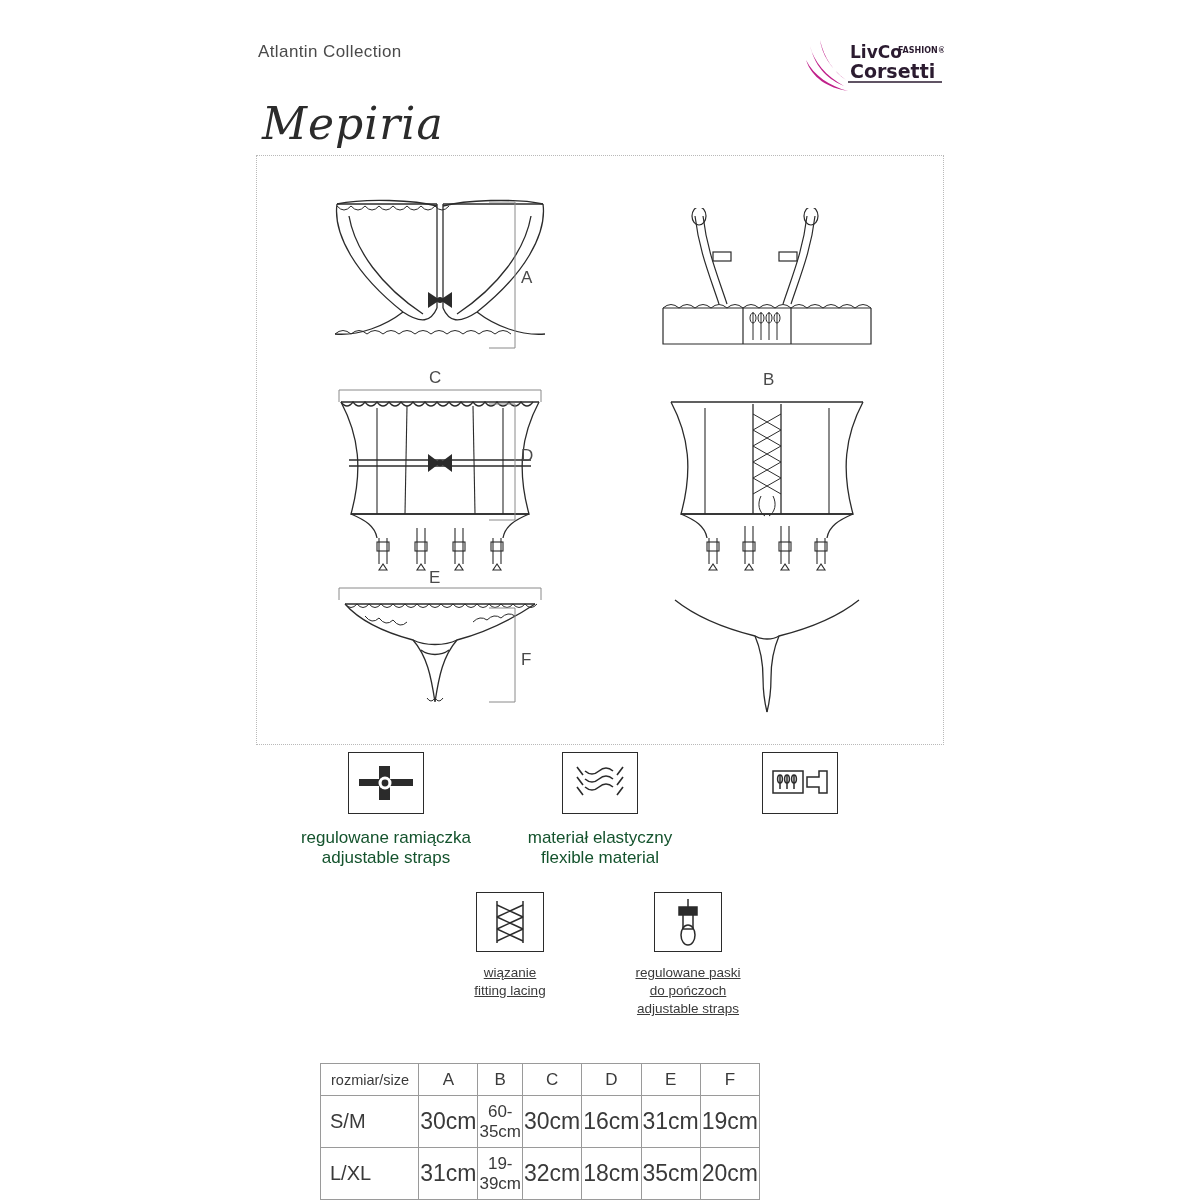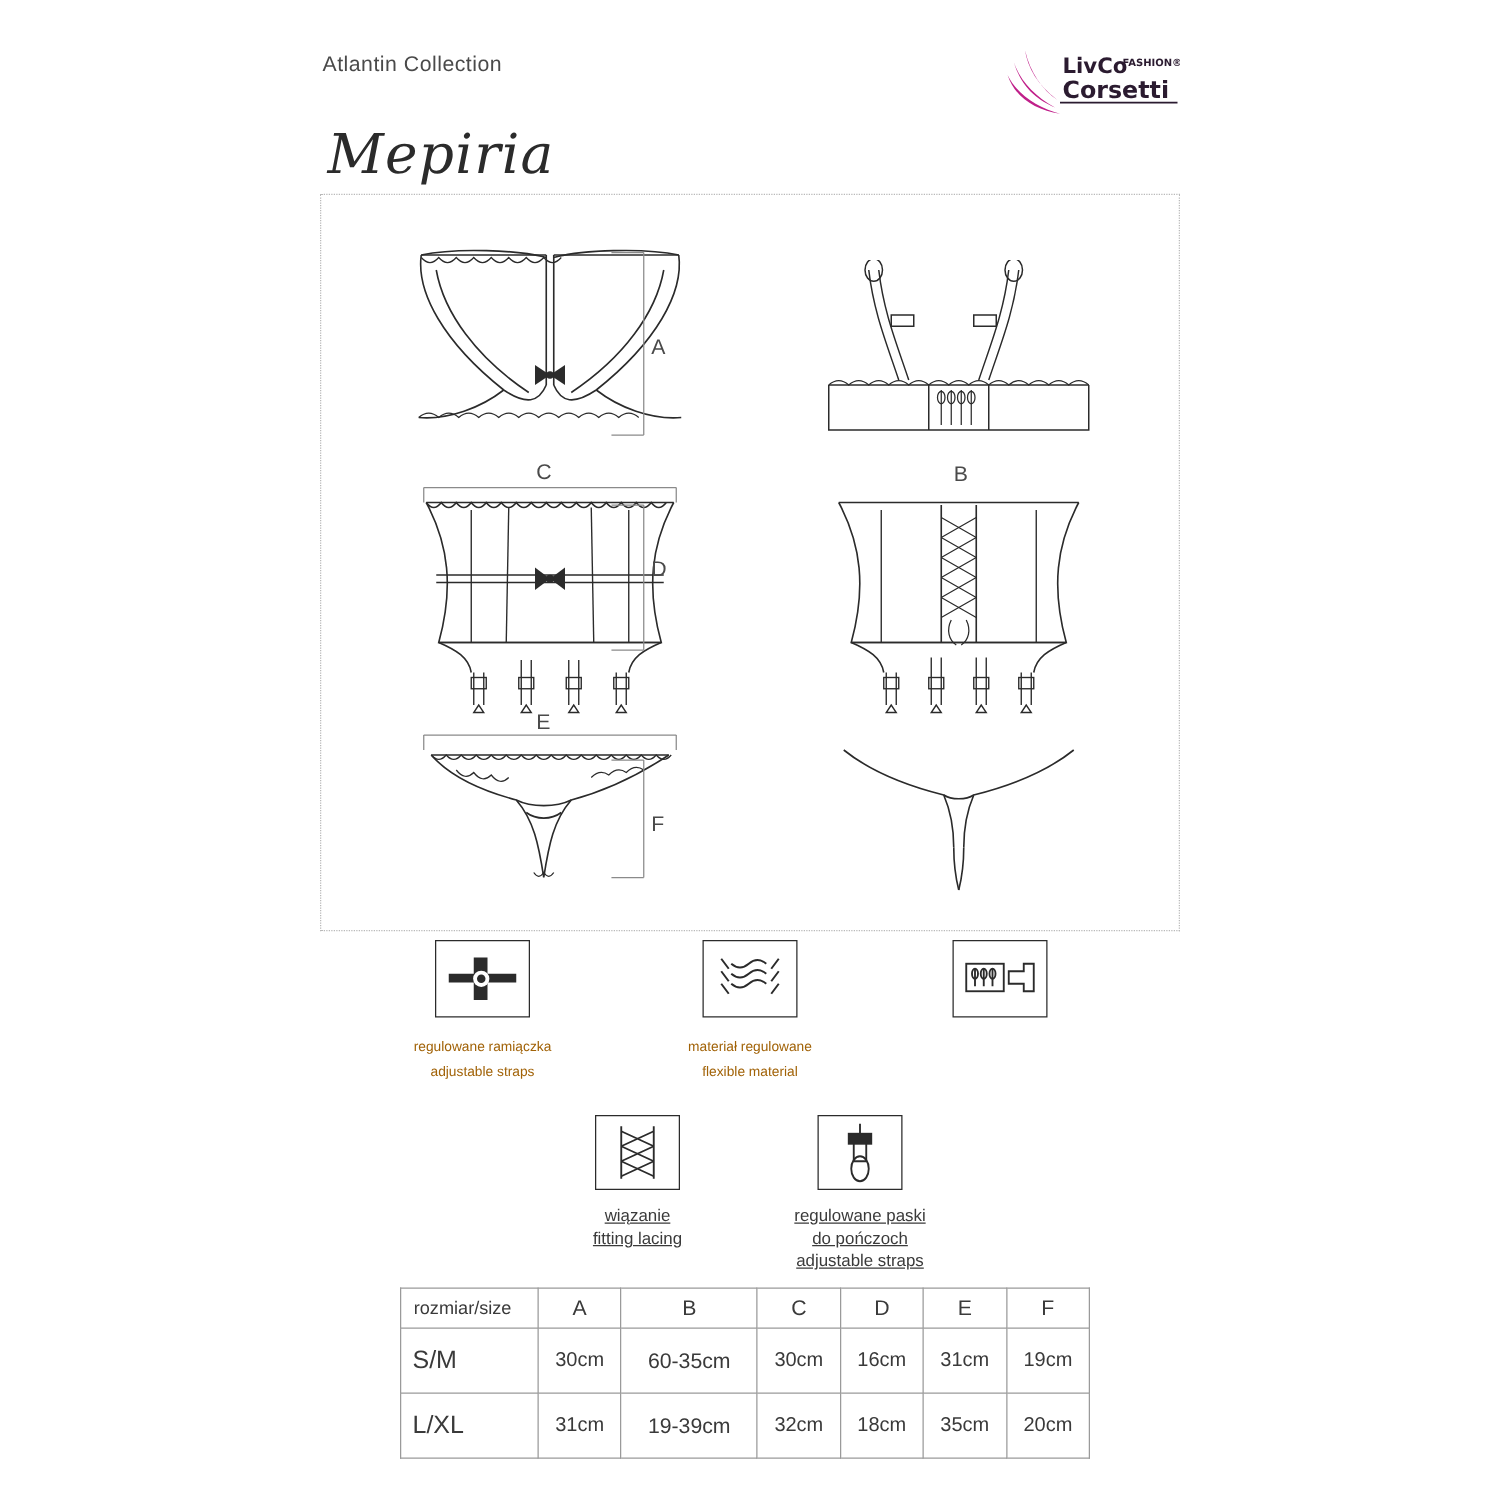--- a/index.html
+++ b/index.html
@@ -65,23 +65,23 @@
     width: 200px;
     text-align: center;
   }
   .feature .icon-box {
     width: 76px; height: 62px;
     margin: 0 auto 14px auto;
     border: 1px solid #2b2b2b;
     position: relative;
   }
   .feature .cap {
-    font-size: 11px;
+    font-size: 17px;
     line-height: 20px;
-    color: #a16207;
+    color: #14532d;
     white-space: pre-line;
   }
 
   .feature-row2 {
     position: absolute;
     left: 420px; top: 892px;
     width: 380px; height: 145px;
   }
   .feature2 {
     position: absolute;
@@ -98,22 +98,22 @@
   .feature2 .cap {
     font-size: 13.5px;
     line-height: 18px;
     color: #3a3a3a;
     white-space: pre-line;
   }
 
   
   .size-table {
     position: absolute;
-    left: 320px; top: 1030px;
-    width: 552px;
+    left: 320px; top: 1063px;
+    width: 440px;
     border-collapse: collapse;
   }
   .size-table th, .size-table td {
     border: 1px solid #9a9a9a;
     text-align: center;
     color: #3a3a3a;
     font-weight: normal;
   }
   .size-table thead th {
     height: 32px;
@@ -121,21 +121,21 @@
     padding: 0 6px;
   }
   .size-table thead th.hdr-first {
     font-size: 14.5px;
     text-align: left;
     padding-left: 10px;
     width: 110px;
   }
   .size-table tbody td {
     height: 52px;
-    font-size: 16px;
+    font-size: 23px;
   }
   .size-table tbody td.row-head {
     font-size: 20px;
     text-align: left;
     padding-left: 9px;
   }
   .size-table tbody td.narrow {
     font-size: 17px;
   }
   
@@ -381,21 +381,21 @@
         <svg width="74" height="60" viewBox="0 0 74 60">
           <g fill="none" stroke="#2b2b2b" stroke-width="1.6">
             <path d="M22 18 q 7 6 14 0 q 7 -6 14 0"></path>
             <path d="M22 26 q 7 6 14 0 q 7 -6 14 0"></path>
             <path d="M22 34 q 7 6 14 0 q 7 -6 14 0"></path>
             <path d="M14 14 L 20 22 M14 24 L 20 32 M14 34 L 20 42"></path>
             <path d="M60 14 L 54 22 M60 24 L 54 32 M60 34 L 54 42"></path>
           </g>
         </svg>
       </div>
-      <div class="cap">materiał regulowane
+      <div class="cap">materiał elastyczny
 flexible material</div>
     </div>
 
     <div class="feature" style="left:444px; top:0;">
       <div class="icon-box">
         <svg width="74" height="60" viewBox="0 0 74 60">
           <g fill="none" stroke="#2b2b2b" stroke-width="1.5">
             <rect x="10" y="18" width="30" height="22"></rect>
             <path d="M17 22 L 17 36 M24 22 L 24 36 M31 22 L 31 36"></path>
             <ellipse cx="17" cy="26" rx="2.4" ry="4"></ellipse>

